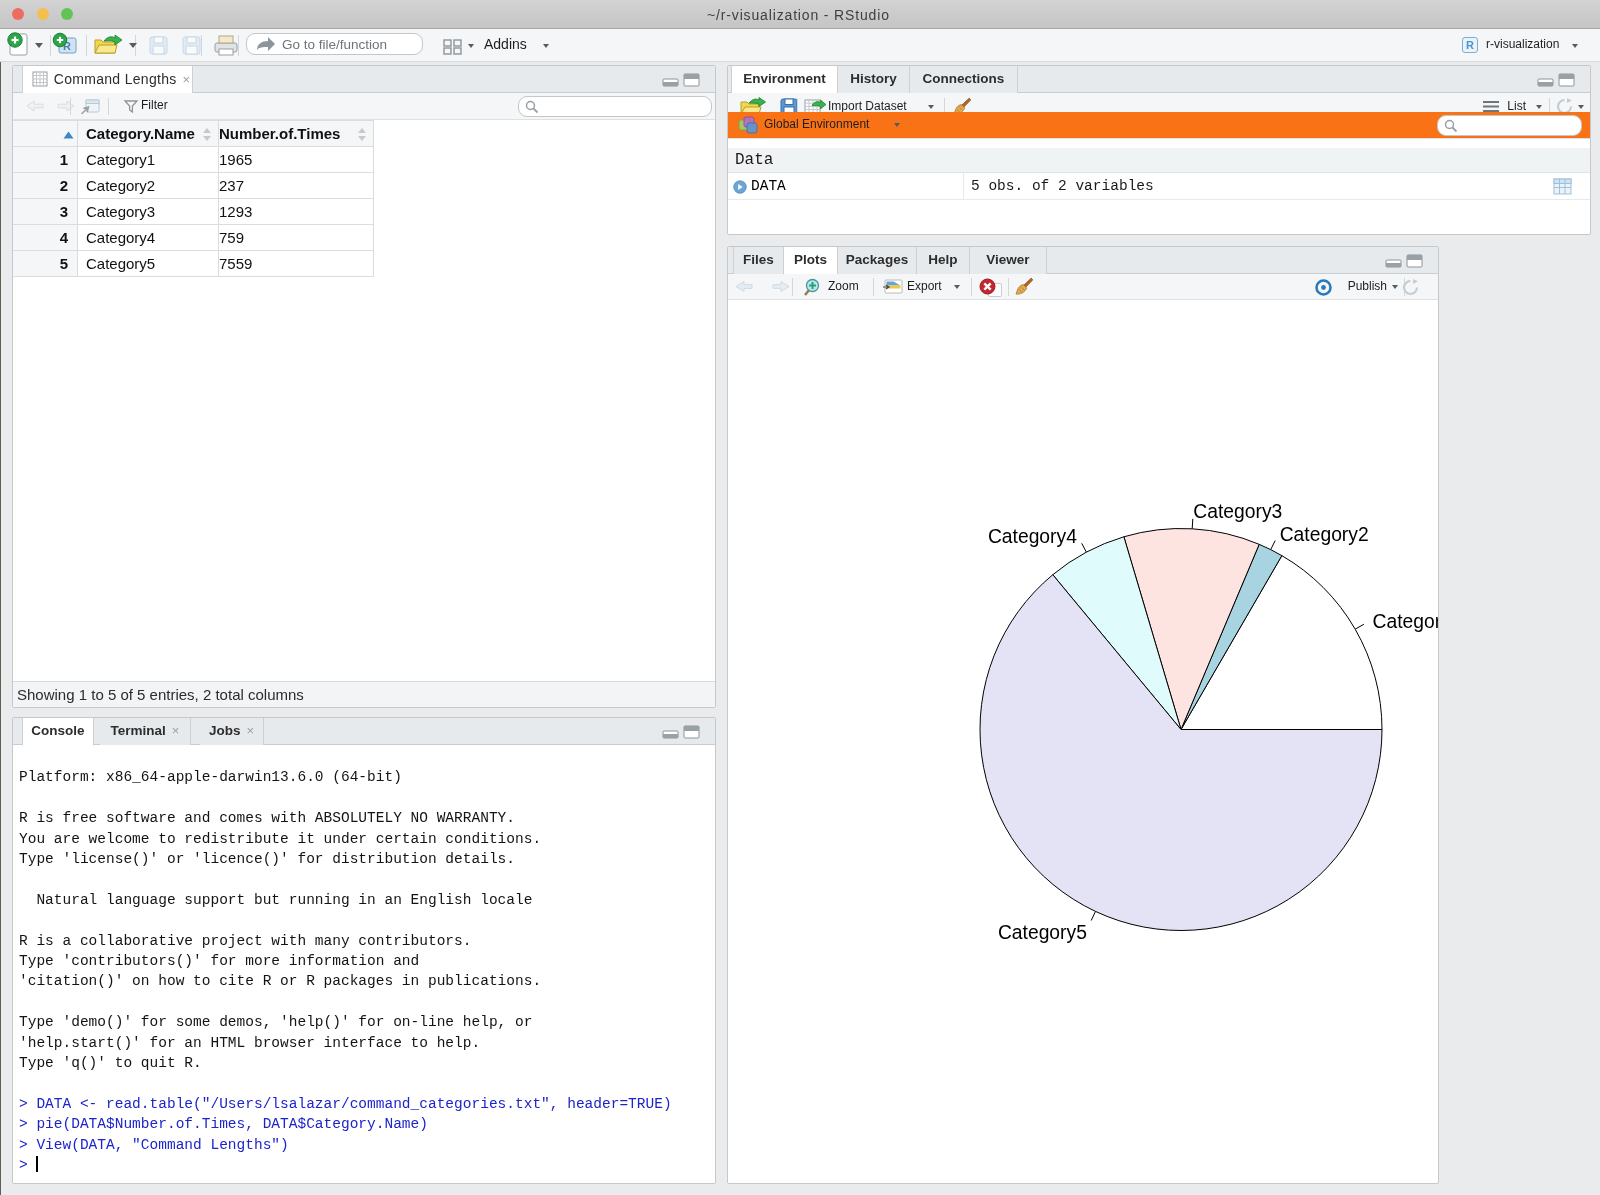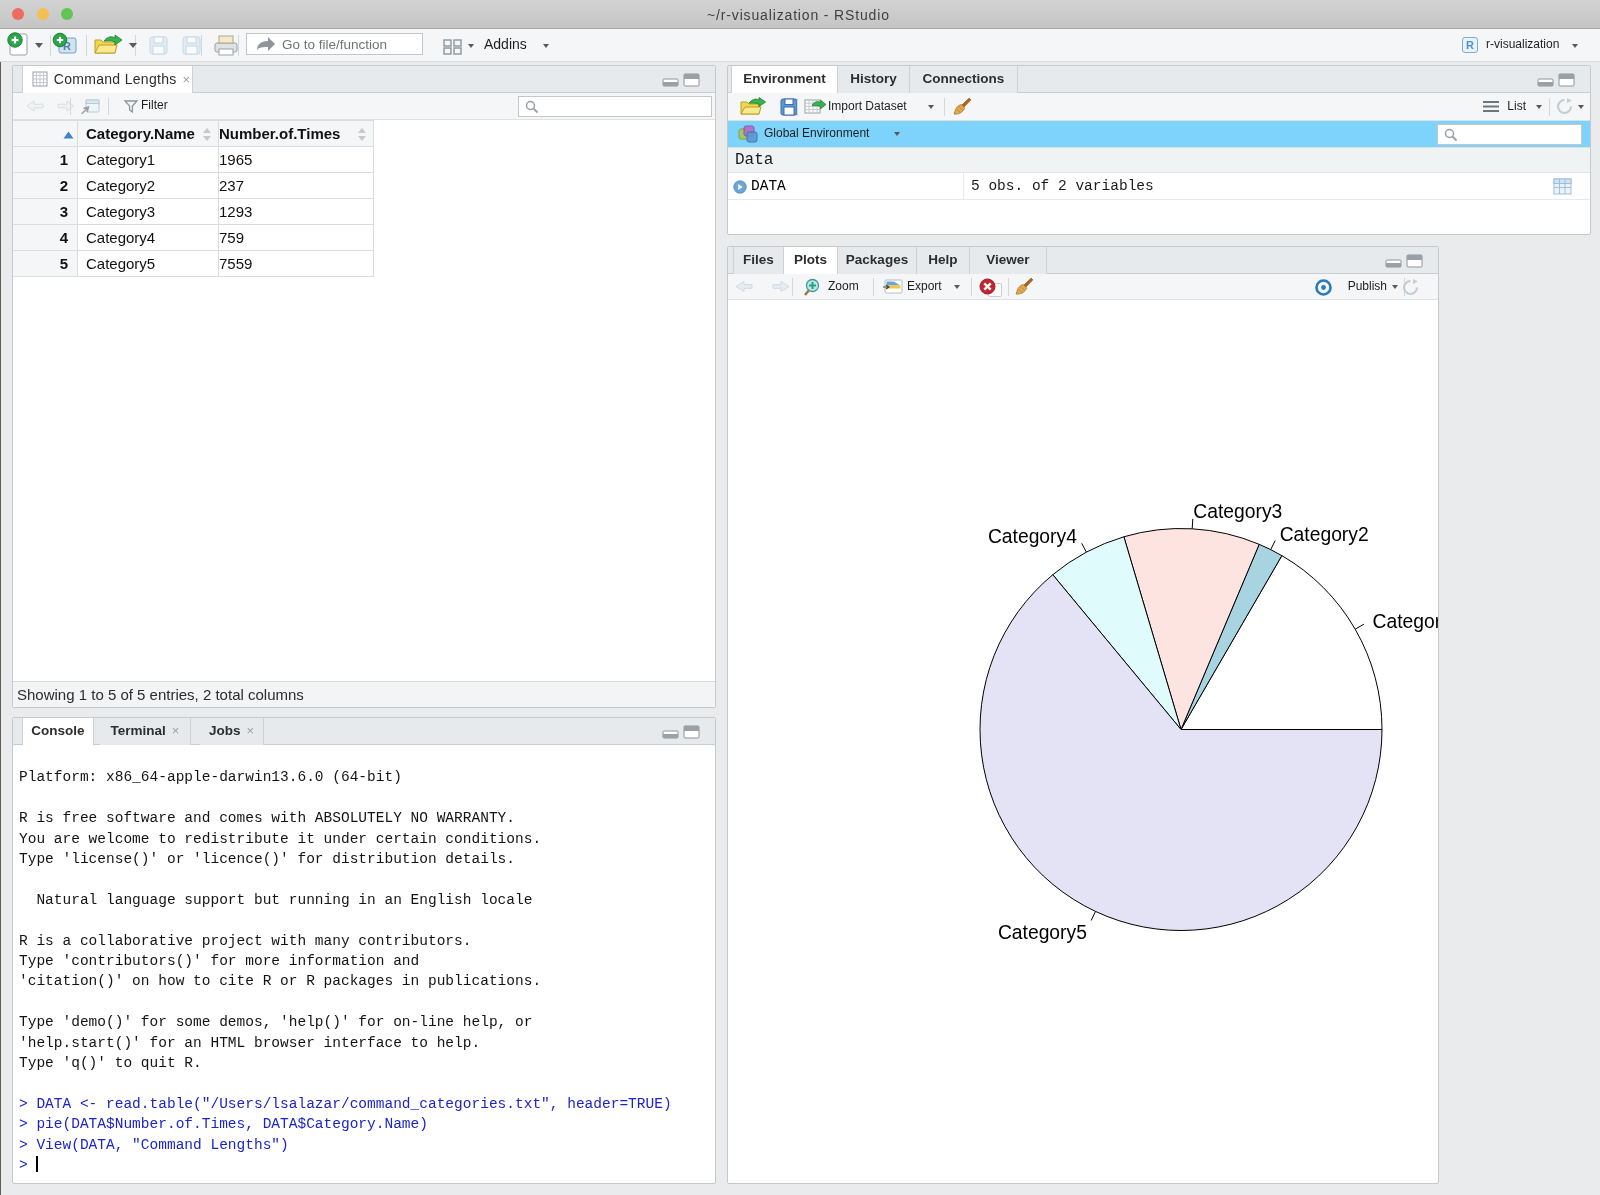--- a/index.html
+++ b/index.html
@@ -15,21 +15,21 @@
 .tabstrip { position:absolute; left:0; top:0; right:0; height:27px; background:#e7eaec; border-bottom:1px solid #c9cdcf; }
 .tab { position:absolute; top:0; height:27px; background:#e7eaec; border-right:1px solid #cdd1d3; color:#2d2d2d; font-weight:bold; font-size:13.5px; line-height:26px; text-align:center; }
 .tab.first { border-left:1px solid #cdd1d3; }
 .tab.active { background:#fff; border-bottom:1px solid #fff; height:28px; }
 .tab .x { color:#9aa0a3; font-weight:normal; font-size:13px; margin-left:6px; }
 .toolrow { position:absolute; left:0; right:0; background:#f4f6f7; border-bottom:1px solid #dee1e2; }
 .sep { position:absolute; width:1px; background:#d4d7d9; }
 .ddarrow { position:absolute; width:0; height:0; border-left:3.5px solid transparent; border-right:3.5px solid transparent; border-top:4px solid #585b5e; }
 .minmax { position:absolute; top:7px; }
 .lbl { position:absolute; font-size:12px; color:#1e1e1e; }
-.searchbox { position:absolute; background:#fff; border:1px solid #c3c7c9; border-radius:0; }
+.searchbox { position:absolute; background:#fff; border:1px solid #c3c7c9; border-radius:9px; }
 mono, .mono { font-family:"Liberation Mono",monospace; }
 #dtable td, #dtable th { border:1px solid #dadddf; height:26px; padding:0; }
 #dtable th { background:#f4f6f7; text-align:left; font-weight:bold; }
 #dtable .c1 { width:65px; background:#f4f6f7; text-align:right; padding-right:9px; font-weight:bold; }
 #dtable .c2 { width:141px; padding-left:8px; }
 #dtable .c3 { width:155px; }
 #dtable tr.hrow th { position:relative; }
 #dtable tr.hrow .c1 { padding-right:3px; }
 #dtable .sort { position:absolute; right:6px; top:7px; width:9px; height:13px;
   background:
@@ -269,21 +269,21 @@
     </svg>
     <div class="lbl" style="right:64px; top:6px;">List</div>
     <div class="ddarrow" style="right:48px; top:12px;"></div>
     <div class="sep" style="right:40px; top:5px; height:18px;"></div>
     <svg class="abs" style="right:16px; top:4px;" width="19" height="19" viewBox="0 0 19 19">
       <path d="M 9.5 3 a 6.5 6.5 0 1 0 6.5 6.5" fill="none" stroke="#c3cdd4" stroke-width="2.2"></path>
       <path d="M 12 1 l 5 2.5 l -5 2.5 z" fill="#c3cdd4"></path>
     </svg>
     <div class="ddarrow" style="right:6px; top:12px;"></div>
   </div>
-  <div class="toolrow" style="top:55px; height:27px; background:#7dd3fc;">
+  <div class="toolrow" style="top:46px; height:27px; background:#f97316;">
     <svg class="abs" style="left:10px; top:4px;" width="21" height="19" viewBox="0 0 21 19">
       <rect x="1" y="4" width="10" height="10" rx="2" fill="#a7c568" stroke="#82a344"></rect>
       <rect x="6" y="1" width="10" height="10" rx="2" fill="#b06fc9" stroke="#8d4aa8" opacity="0.9"></rect>
       <rect x="9" y="7" width="10" height="10" rx="2" fill="#5c97d6" stroke="#3d6ea8" opacity="0.9"></rect>
     </svg>
     <div class="lbl" style="left:36px; top:5px;">Global Environment</div>
     <div class="ddarrow" style="left:166px; top:11px;"></div>
     <div class="searchbox" style="right:8px; top:3px; width:145px; height:21px;">
       <svg width="14" height="14" style="position:absolute;left:6px;top:3px;" viewBox="0 0 14 14">
         <circle cx="5.5" cy="5.5" r="4" fill="none" stroke="#98a0a5" stroke-width="1.5"></circle>

